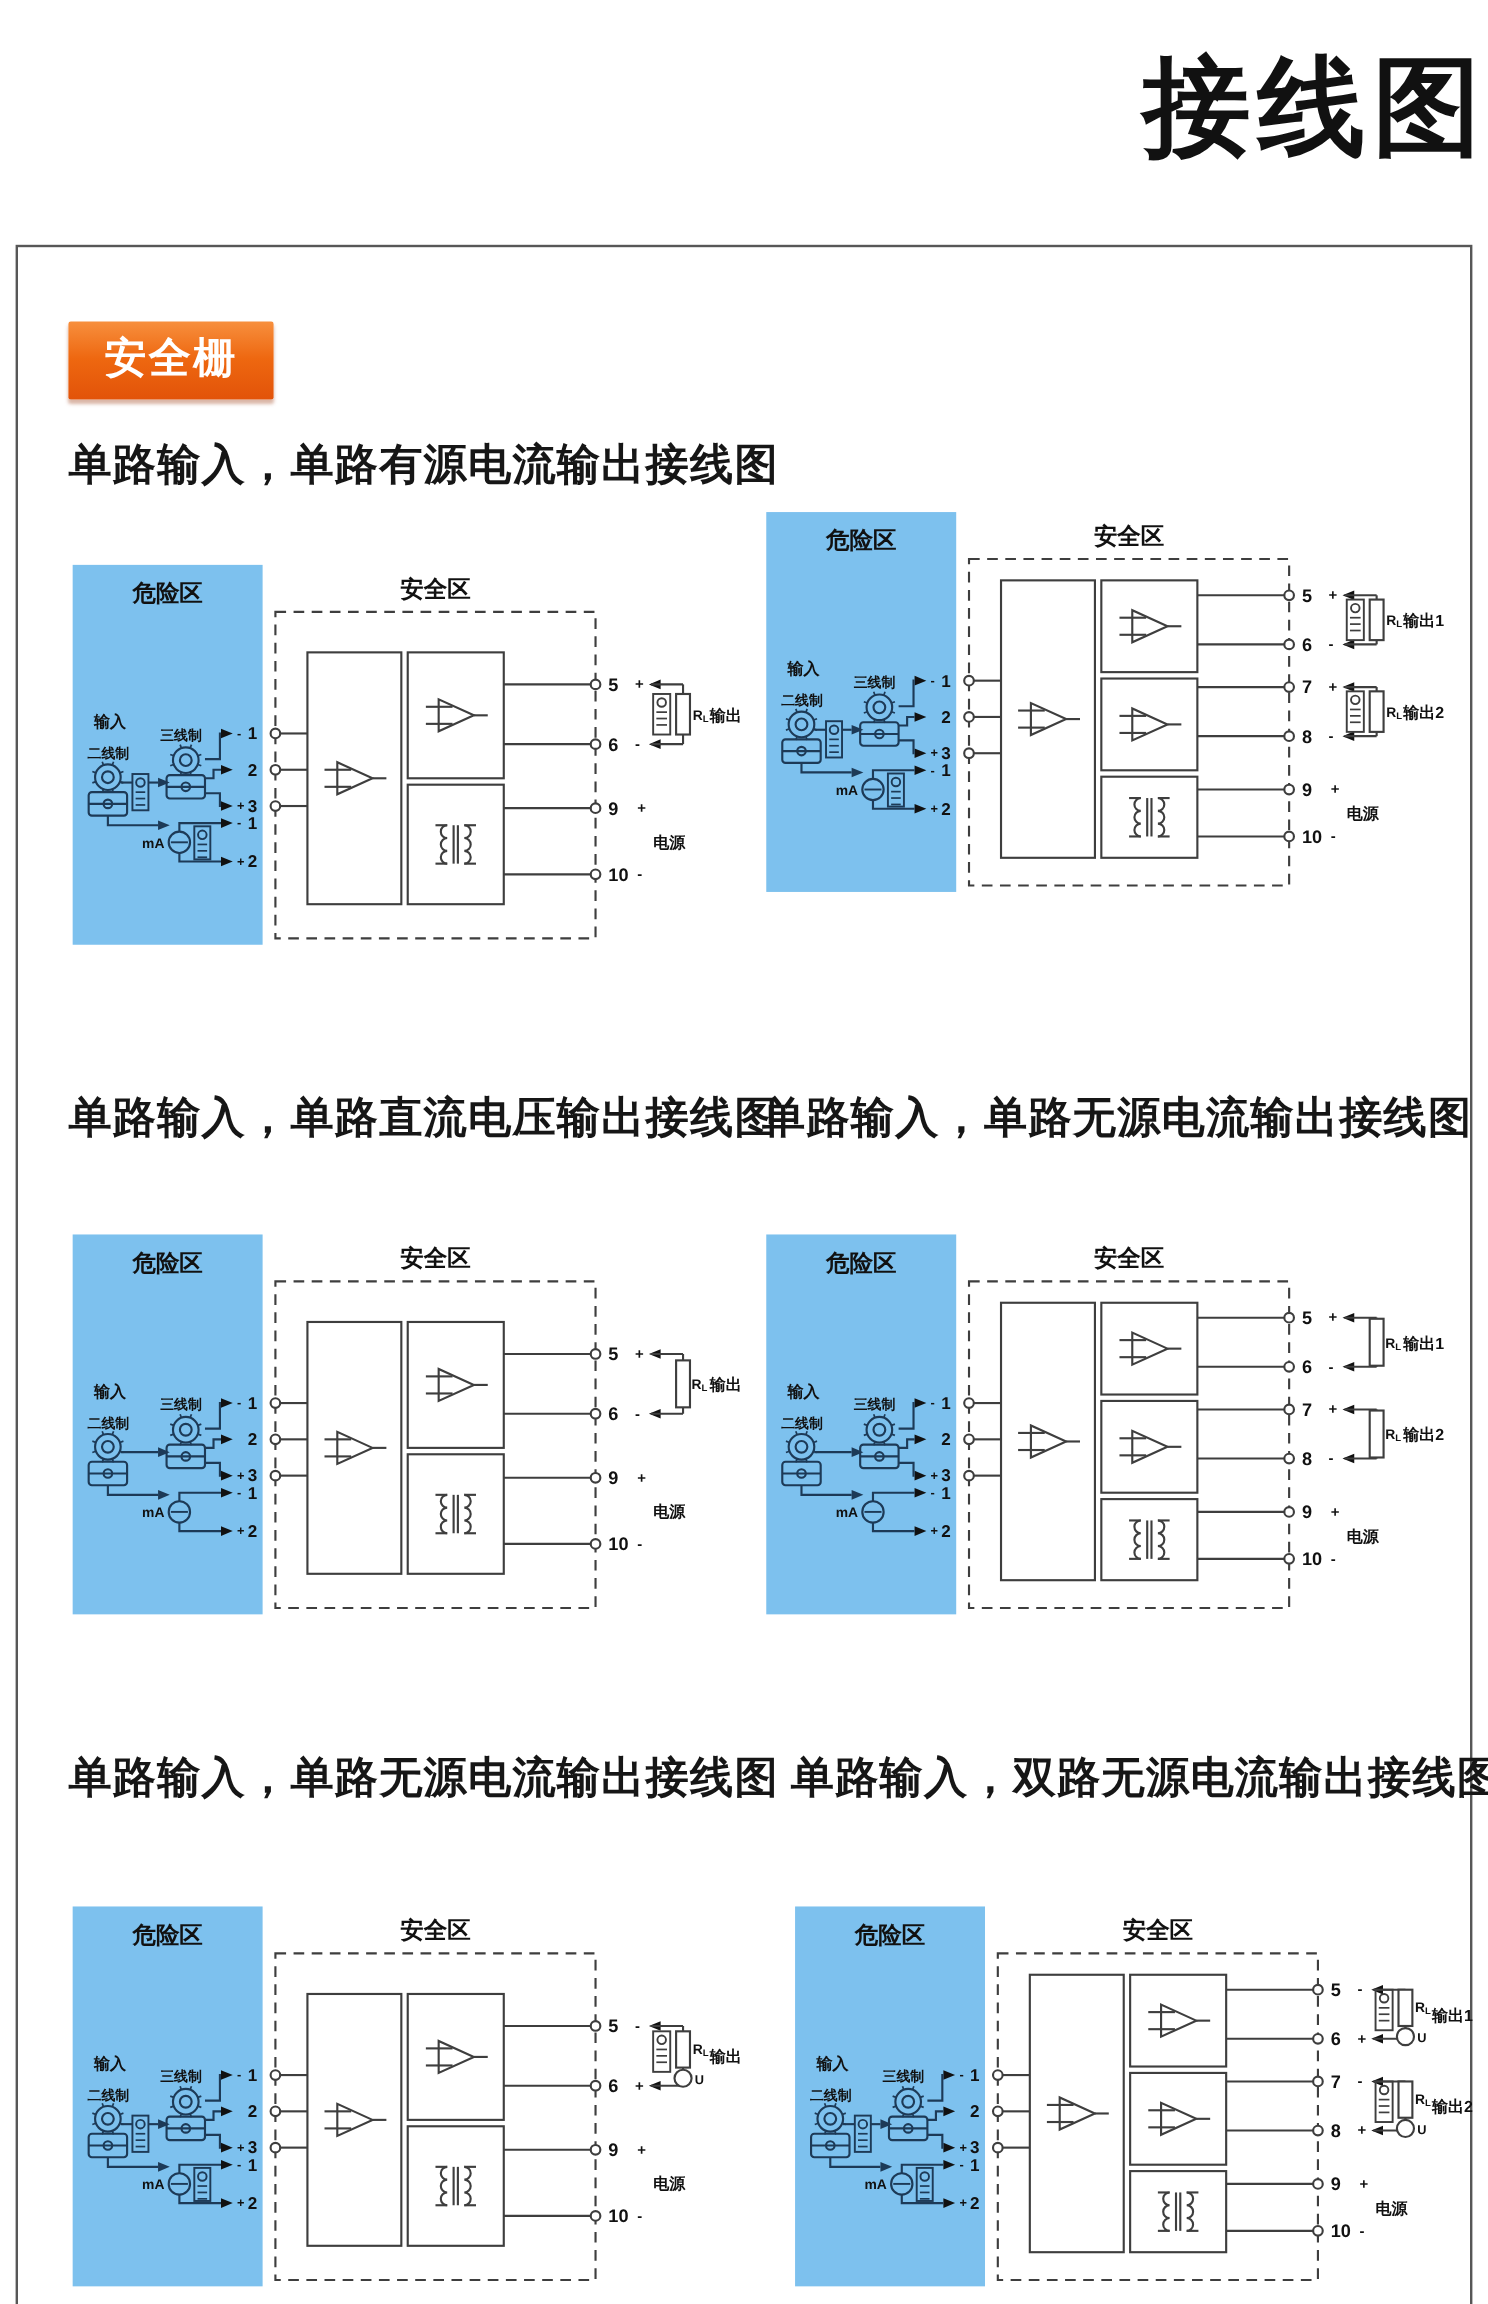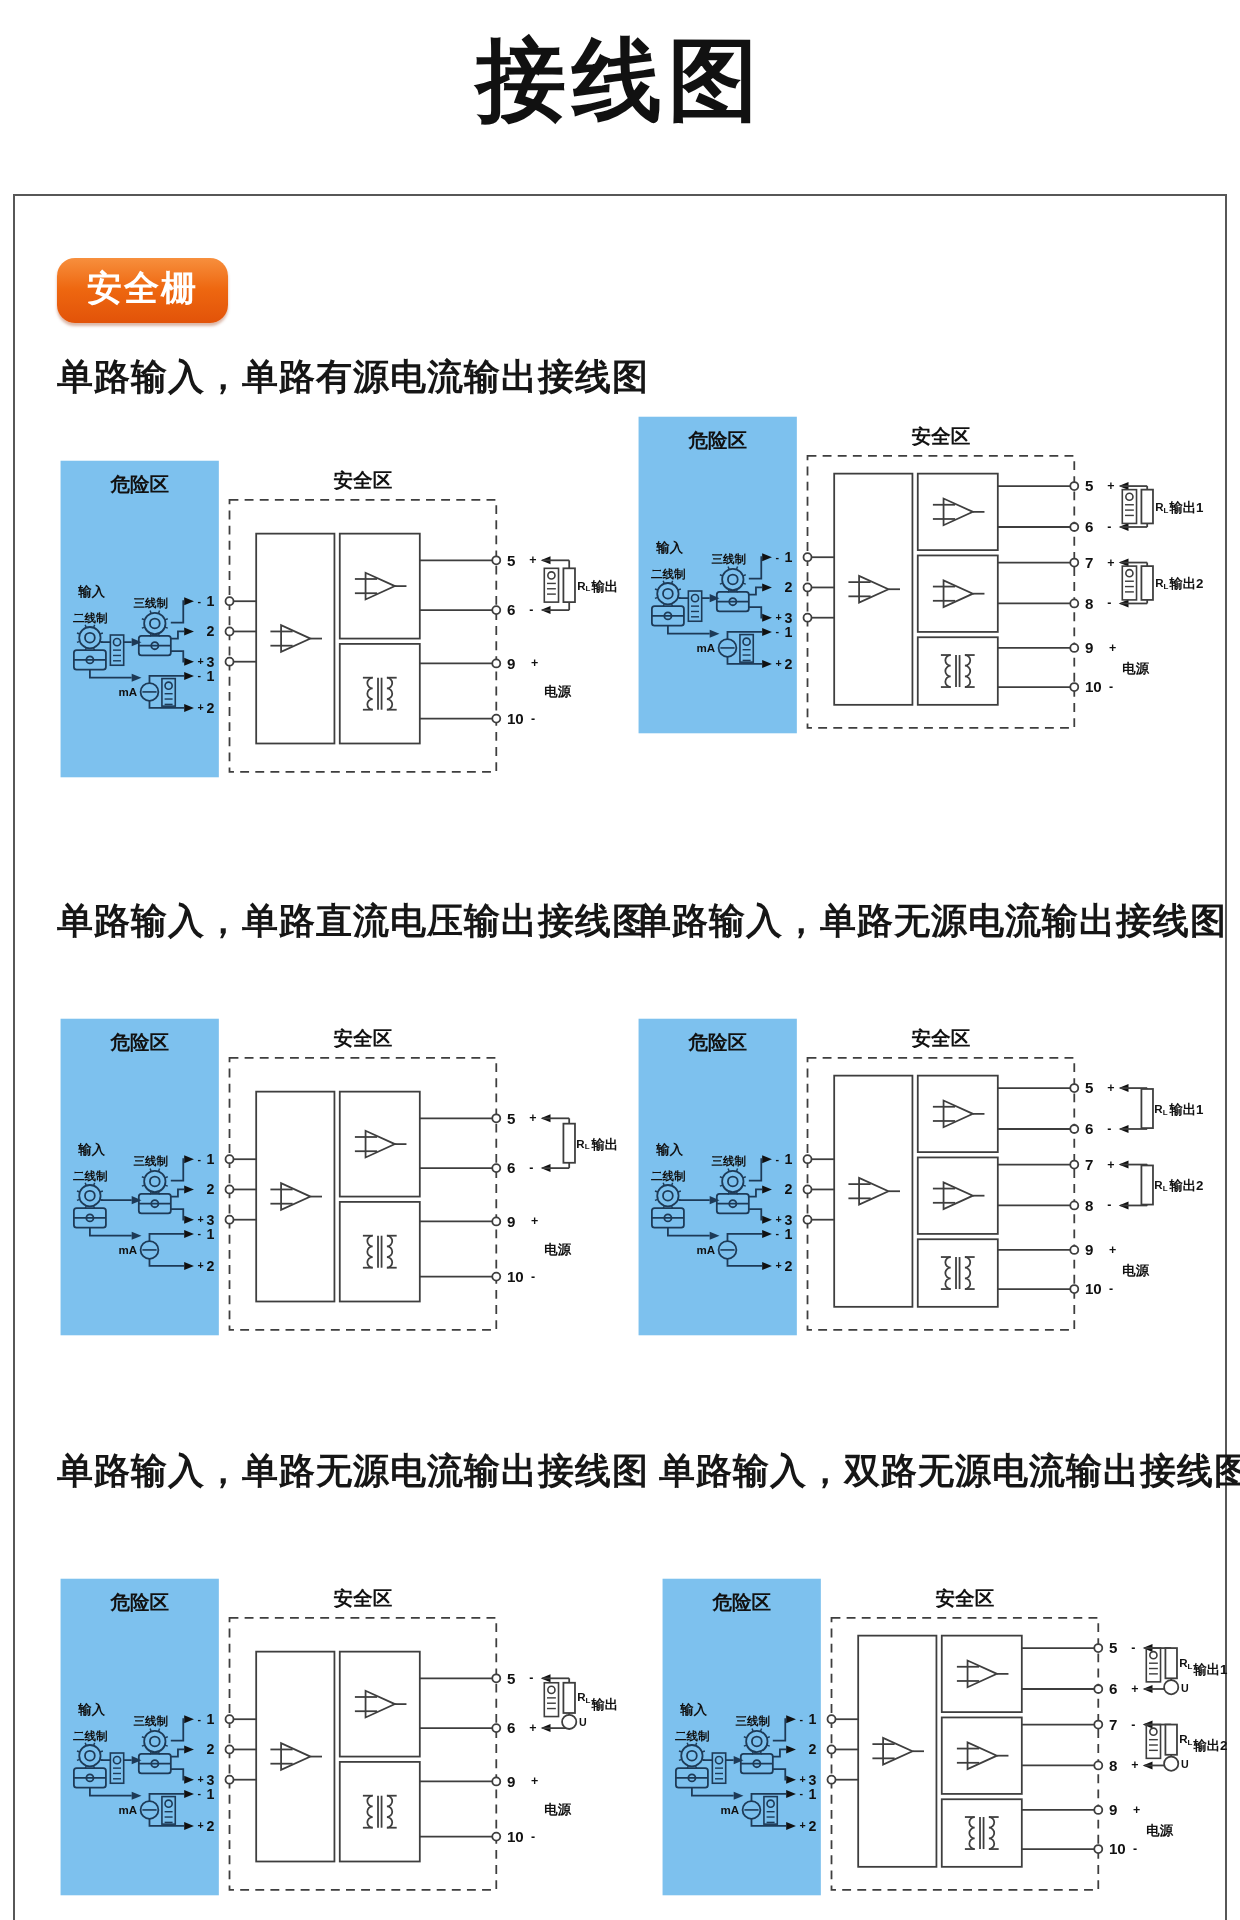--- a/index.html
+++ b/index.html
@@ -2,30 +2,30 @@
 <html><head>
 <meta charset="utf-8">
 <style>
   * { box-sizing: border-box; }
   html,body { margin:0; padding:0; }
   body {
     width:1240px; height:1920px; overflow:hidden; background:#ffffff;
     font-family:"Liberation Sans","DejaVu Sans",sans-serif;
   }
   h1.page-title {
-    text-align:center; font-size:90px; font-weight:900; color:#111;
-    margin:26px 0 0; line-height:1.22; letter-spacing:6px;
+    text-align:right; font-size:90px; font-weight:900; color:#111;
+    margin:36px 0 0; line-height:1.22; letter-spacing:6px;
   }
   .content-box {
     margin:58px 13px 0; border:2px solid #575757;
     padding:62px 0 60px 42px; min-height:1760px;
   }
   .badge {
     display:inline-block; font-size:35px; font-weight:bold; color:#fff;
-    padding:7px 30px 11px; border-radius:18px; letter-spacing:2px;
+    padding:7px 30px 11px; border-radius:2px; letter-spacing:2px;
     background:linear-gradient(180deg,#f78f3d 0%,#ee6710 48%,#e25309 100%);
     box-shadow:0 3px 3px rgba(150,45,0,.35);
   }
   section.row { display:flex; }
   .col { flex:0 0 578px; width:578px; }
   .cap {
     font-size:36px; font-weight:600; color:#161616;
     white-space:nowrap; letter-spacing:1px; line-height:40px;
   }
   .sec1 { margin-top:34px; }  .sec1 .cap { margin-bottom:28px; }

